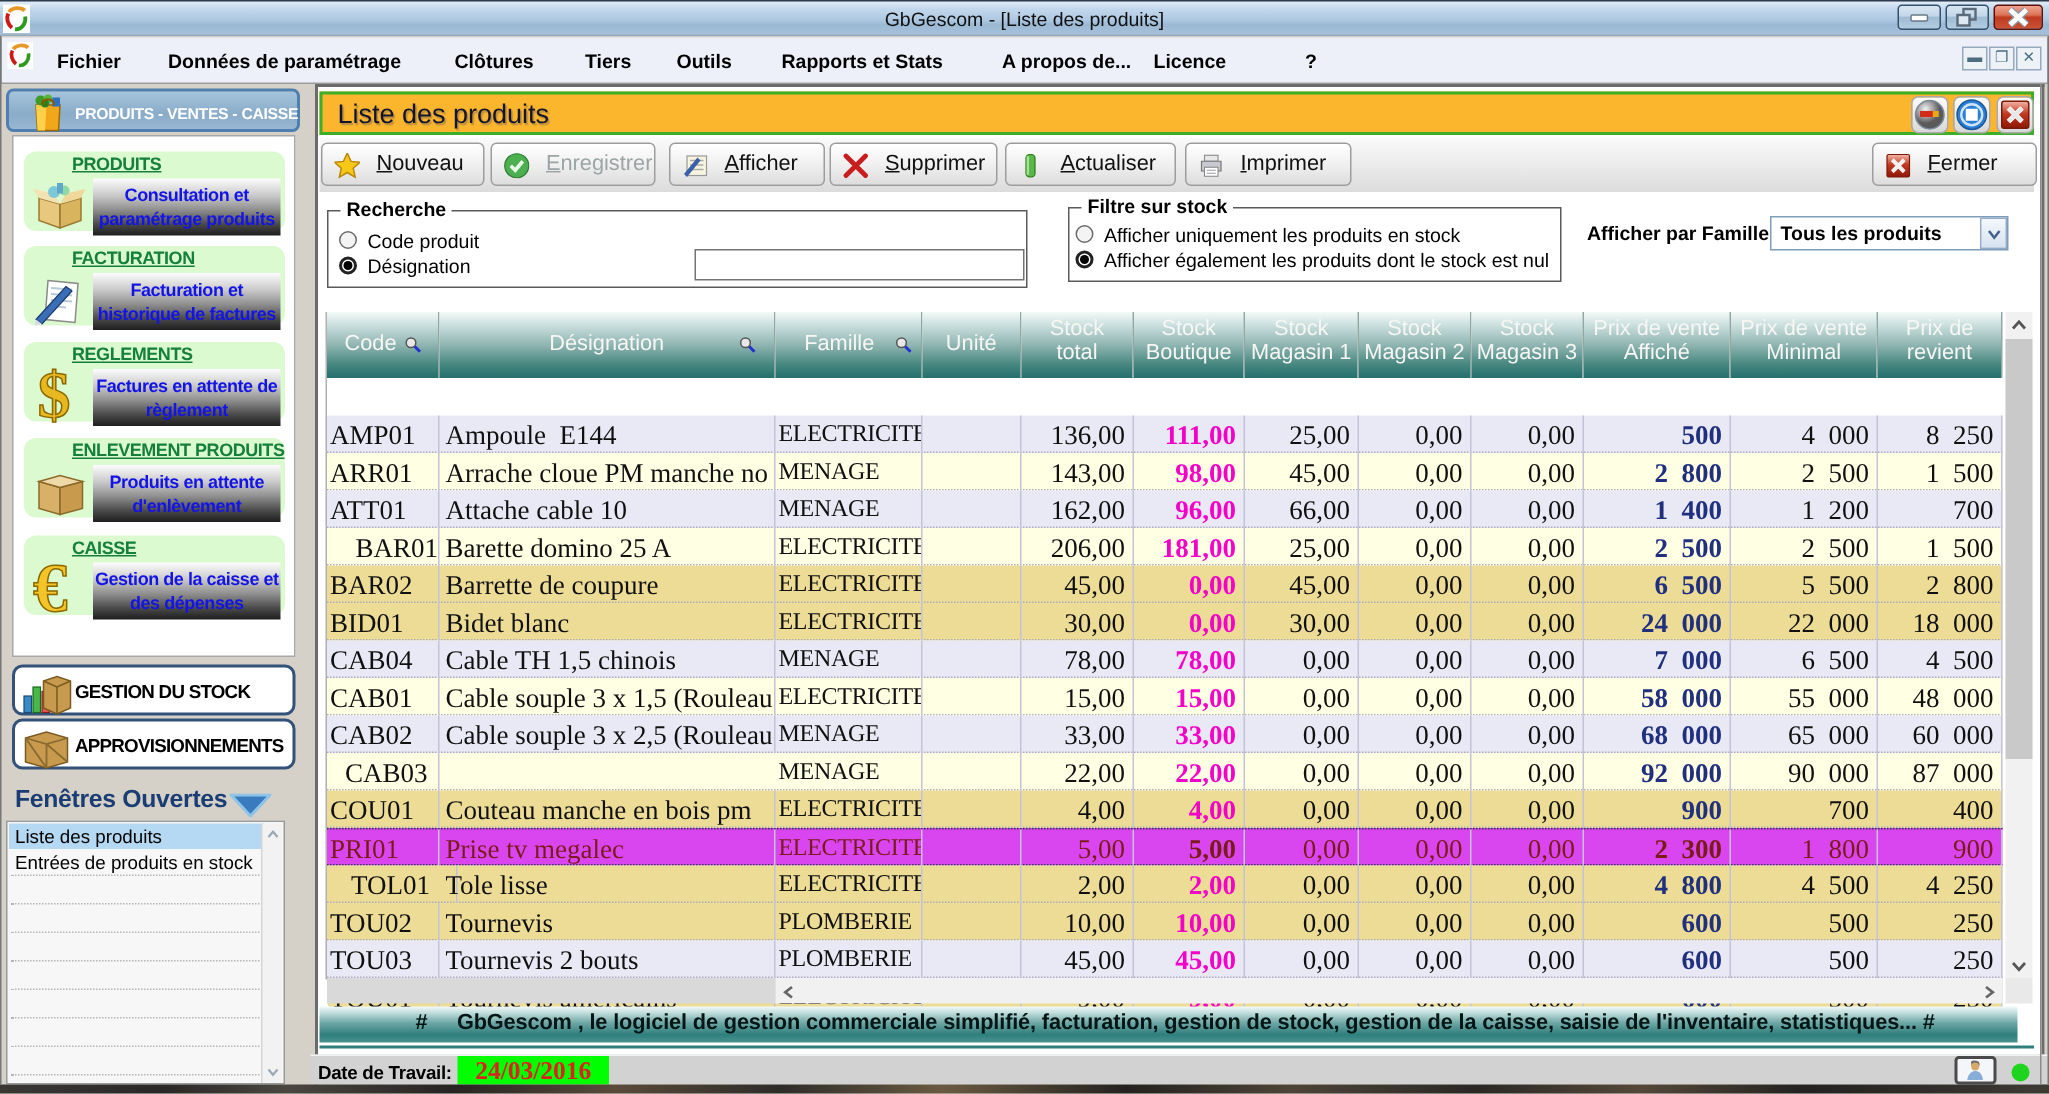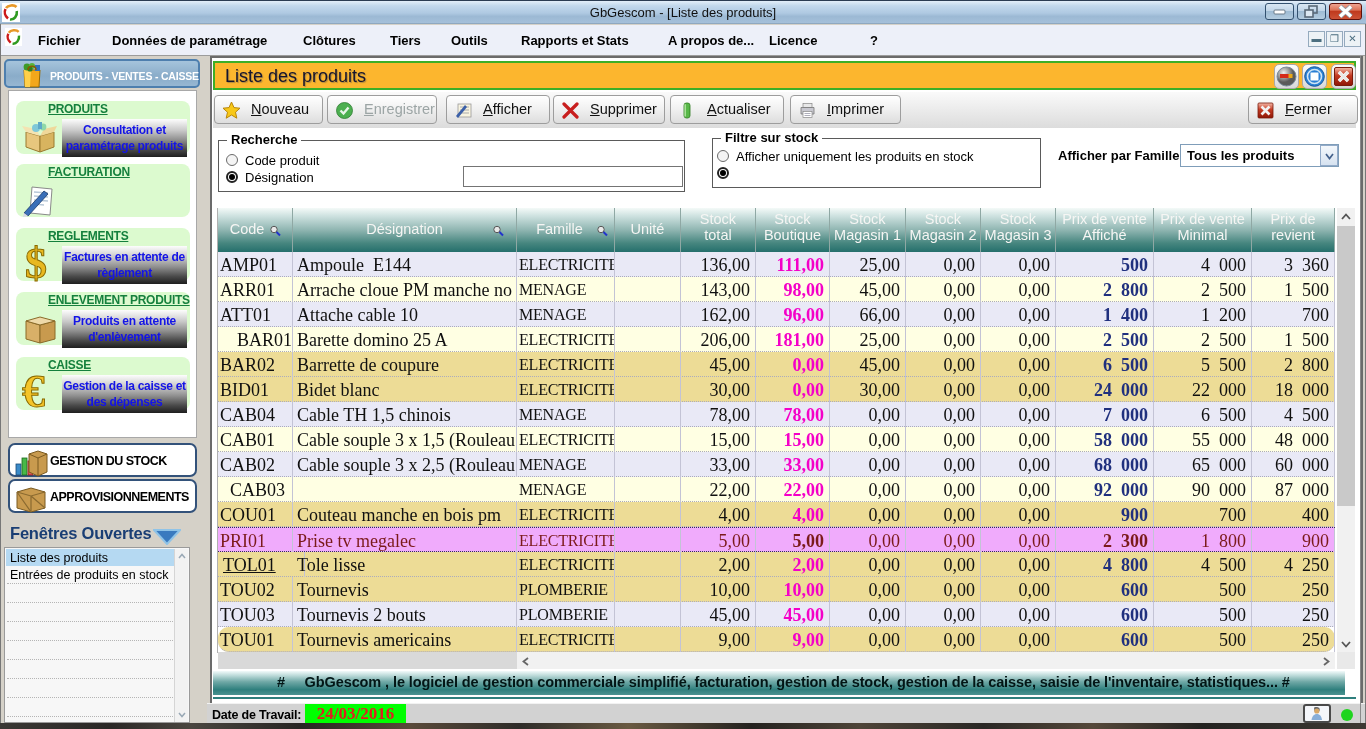--- a/index.html
+++ b/index.html
@@ -46,21 +46,21 @@
 .grpbox{position:absolute;border:1px solid #5A5A5A;}
 .grplbl{position:absolute;top:-9px;left:8px;background:#FFF;font-size:13px;font-weight:bold;padding:0 4px;}
 .radio{position:absolute;width:12px;height:12px;border-radius:50%;border:1px solid #6A6A6A;background:#F4F4F4;}
 .radio.sel{border:2px solid #222;background:#FFF;}
 .radio.sel::after{content:"";position:absolute;left:1px;top:1px;width:6px;height:6px;border-radius:50%;background:#000;}
 .rlbl{position:absolute;font-size:13px;color:#000;white-space:nowrap;}
 
 #grid{left:217px;top:208px;width:1118px;height:445px;background:#FFF;font-family:"Liberation Serif",serif;border-left:1px solid #B0B0B0;}
 .hc{position:absolute;top:0;height:44px;background:linear-gradient(180deg,#F4FAF8 0%,#CEE2E0 18%,#8FB5B1 50%,#46867F 80%,#256F6C 100%);border-right:1px solid #8FA8A4;color:#F6F6F4;font-family:"Liberation Sans",sans-serif;font-size:14.5px;text-align:center;}
 .hc .l1{margin-top:3px;}
-.row{position:absolute;left:0;width:1117px;height:25px;border-bottom:1px dotted #ABABBD;}
+.row{position:absolute;left:0;width:1117px;height:25px;border-bottom:1px dotted #ABABBD;margin-top:25px;}
 .cell{position:absolute;top:0;height:25px;font-size:18px;color:#101010;padding-top:2.5px;border-right:1px solid #C3C3D5;white-space:pre;overflow:hidden;}
 .num{text-align:right;padding-right:5px;}
 .bout{font-weight:bold;color:#F400C8;}
 .aff{font-weight:bold;color:#20307E;}
 
 .sbtrack{position:absolute;background:#F1F1F1;}
 
 #footer{left:213px;top:671px;width:1132px;height:24px;background:linear-gradient(180deg,#F2FAFA 0%,#BFDCDB 18%,#6FA8A6 45%,#2E7F7D 78%,#4A9391 100%);}
 #footer span{position:absolute;left:64px;top:3px;font-size:14.5px;font-weight:bold;color:#031616;white-space:nowrap;letter-spacing:-0.1px;}
 #statusbar{left:207px;top:703px;width:1159px;height:20px;background:#D2D2D2;border-top:1px solid #F2F2F2;}
@@ -136,20 +136,21 @@
 <div class="secbtn">Consultation et<br>paramétrage produits</div>
   </div>
 <div class="abs sec" style="top:164px">
     <div class="sechd">FACTURATION</div>
 <svg class="secic" viewBox="0 0 36 34">
       <path d="M10 4 L30 6 L28 32 L8 30 Z" fill="#FFF" stroke="#8A8A8A" stroke-width="1"></path>
       <path d="M12 9 L26 10 M12 13 L26 14 M12 17 L26 18 M12 21 L22 22" stroke="#B8C8D8" stroke-width="1.4"></path>
       <path d="M2 30 L22 8 L26 11 L6 33 Z" fill="#3A6FB8" stroke="#1A3A6A" stroke-width="0.8"></path>
       <path d="M2 30 L6 33 L1 34 Z" fill="#D8D8E8"></path>
     </svg>
+<div class="secbtn">Facturation et<br>historique de factures</div>
   </div>
 <div class="abs sec" style="top:228px">
     <div class="sechd">REGLEMENTS</div>
 <svg class="secic" style="top:14px;height:42px" viewBox="0 0 36 42">
       <text x="3" y="36" font-family="Liberation Serif" font-size="44" font-weight="bold" fill="#E8B820" stroke="#8A6A00" stroke-width="1">$</text>
     </svg>
 <div class="secbtn">Factures en attente de<br>règlement</div>
   </div>
 <div class="abs sec" style="top:292px">
     <div class="sechd">ENLEVEMENT PRODUITS</div>
@@ -314,20 +315,21 @@
       <span class="rlbl" style="left:26px;top:12px">Code produit</span>
     <div class="radio sel" style="left:7px;top:30px"></div>
       <span class="rlbl" style="left:26px;top:29px">Désignation</span>
     <input style="position: absolute; left: 244px; top: 25px; width: 220px; height: 21px; border: 1px solid rgb(116, 116, 116);">
   </div>
   <div class="grpbox" style="left:499px;top:10px;width:329px;height:50px">
       <span class="grplbl">Filtre sur stock</span>
     <div class="radio" style="left:4px;top:11px"></div>
       <span class="rlbl" style="left:23px;top:10px">Afficher uniquement les produits en stock</span>
     <div class="radio sel" style="left:4px;top:28px"></div>
+      <span class="rlbl" style="left:23px;top:27px">Afficher également les produits dont le stock est nul</span>
   </div>
   <span style="position:absolute;left:845px;top:20px;font-size:13px;font-weight:bold">Afficher par Famille</span>
   <div style="position:absolute;left:967px;top:16px;width:159px;height:23px;border:1px solid #7F9DB9;background:#FFF">
     <span style="position:absolute;left:6px;top:3px;font-size:13px;font-weight:bold">Tous les produits</span>
     <div style="position:absolute;right:0px;top:0px;width:18px;height:21px;background:linear-gradient(180deg,#F4F8FC,#D6E2F0);border:1px solid #93ABC9">
       <svg style="position:absolute;left:4px;top:7px" width="9" height="7" viewBox="0 0 9 7">
           <path d="M1 1 L4.5 5.5 L8 1" fill="none" stroke="#44618C" stroke-width="1.7"></path>
         </svg>
     </div>
   </div>
@@ -395,21 +397,21 @@
       <div class="cell" style="left:75px;width:224px;padding-left:4px;">Ampoule  E144</div>
       <div class="cell" style="left:299px;width:98px;padding-left:2px;font-size:16px;letter-spacing:-0.2px;padding-top:4px;">ELECTRICITE</div>
       <div class="cell" style="left:397px;width:66px;"></div>
       <div class="cell num" style="left:463px;width:75px;">136,00</div>
       <div class="cell num bout" style="left:538px;width:74px;">111,00</div>
       <div class="cell num" style="left:612px;width:76px;">25,00</div>
       <div class="cell num" style="left:688px;width:75px;">0,00</div>
       <div class="cell num" style="left:763px;width:75px;">0,00</div>
       <div class="cell num aff" style="left:838px;width:98px;">500</div>
       <div class="cell num" style="left:936px;width:98px;">4  000</div>
-      <div class="cell num" style="left:1034px;width:83px;">3  360</div>
+      <div class="cell num" style="left:1034px;width:83px;">8  250</div>
     </div>
     <div class="row" style="top:69px;background:#FFFFE3;">
       <div class="cell" style="left:0px;width:75px;padding-left:2px;">ARR01</div>
       <div class="cell" style="left:75px;width:224px;padding-left:4px;">Arrache cloue PM manche no</div>
       <div class="cell" style="left:299px;width:98px;padding-left:2px;font-size:16px;letter-spacing:-0.2px;padding-top:4px;">MENAGE</div>
       <div class="cell" style="left:397px;width:66px;"></div>
       <div class="cell num" style="left:463px;width:75px;">143,00</div>
       <div class="cell num bout" style="left:538px;width:74px;">98,00</div>
       <div class="cell num" style="left:612px;width:76px;">45,00</div>
       <div class="cell num" style="left:688px;width:75px;">0,00</div>
@@ -536,36 +538,36 @@
       <div class="cell" style="left:397px;width:66px;"></div>
       <div class="cell num" style="left:463px;width:75px;">4,00</div>
       <div class="cell num bout" style="left:538px;width:74px;">4,00</div>
       <div class="cell num" style="left:612px;width:76px;">0,00</div>
       <div class="cell num" style="left:688px;width:75px;">0,00</div>
       <div class="cell num" style="left:763px;width:75px;">0,00</div>
       <div class="cell num aff" style="left:838px;width:98px;">900</div>
       <div class="cell num" style="left:936px;width:98px;">700</div>
       <div class="cell num" style="left:1034px;width:83px;">400</div>
     </div>
-    <div class="row" style="top:319px;background:#f0abfc;border-top:1px dotted #333355;border-bottom:1px dotted #333355;">
+    <div class="row" style="top:319px;background:#d946ef;border-top:1px dotted #333355;border-bottom:1px dotted #333355;">
       <div class="cell" style="left:0px;width:75px;color:#7B1A1A;padding-left:2px;">PRI01</div>
       <div class="cell" style="left:75px;width:224px;color:#7B1A1A;padding-left:4px;">Prise tv megalec</div>
       <div class="cell" style="left:299px;width:98px;color:#7B1A1A;padding-left:2px;font-size:16px;letter-spacing:-0.2px;padding-top:4px;">ELECTRICITE</div>
       <div class="cell" style="left:397px;width:66px;color:#7B1A1A;"></div>
       <div class="cell num" style="left:463px;width:75px;color:#7B1A1A;">5,00</div>
       <div class="cell num" style="left:538px;width:74px;color:#7B1A1A;font-weight:bold;">5,00</div>
       <div class="cell num" style="left:612px;width:76px;color:#7B1A1A;">0,00</div>
       <div class="cell num" style="left:688px;width:75px;color:#7B1A1A;">0,00</div>
       <div class="cell num" style="left:763px;width:75px;color:#7B1A1A;">0,00</div>
       <div class="cell num" style="left:838px;width:98px;color:#7B1A1A;font-weight:bold;">2  300</div>
       <div class="cell num" style="left:936px;width:98px;color:#7B1A1A;">1  800</div>
       <div class="cell num" style="left:1034px;width:83px;color:#7B1A1A;">900</div>
     </div>
     <div class="row" style="top:344px;background:#EDDC96;">
-      <div class="cell" style="left:0px;width:87px;padding-left:5px;text-decoration:underline;">TOL01</div>
+      <div class="cell" style="left:0px;width:87px;padding-left:16px;">TOL01</div>
       <div class="cell" style="left:75px;width:224px;padding-left:4px;">Tole lisse</div>
       <div class="cell" style="left:299px;width:98px;padding-left:2px;font-size:16px;letter-spacing:-0.2px;padding-top:4px;">ELECTRICITE</div>
       <div class="cell" style="left:397px;width:66px;"></div>
       <div class="cell num" style="left:463px;width:75px;">2,00</div>
       <div class="cell num bout" style="left:538px;width:74px;">2,00</div>
       <div class="cell num" style="left:612px;width:76px;">0,00</div>
       <div class="cell num" style="left:688px;width:75px;">0,00</div>
       <div class="cell num" style="left:763px;width:75px;">0,00</div>
       <div class="cell num aff" style="left:838px;width:98px;">4  800</div>
       <div class="cell num" style="left:936px;width:98px;">4  500</div>

